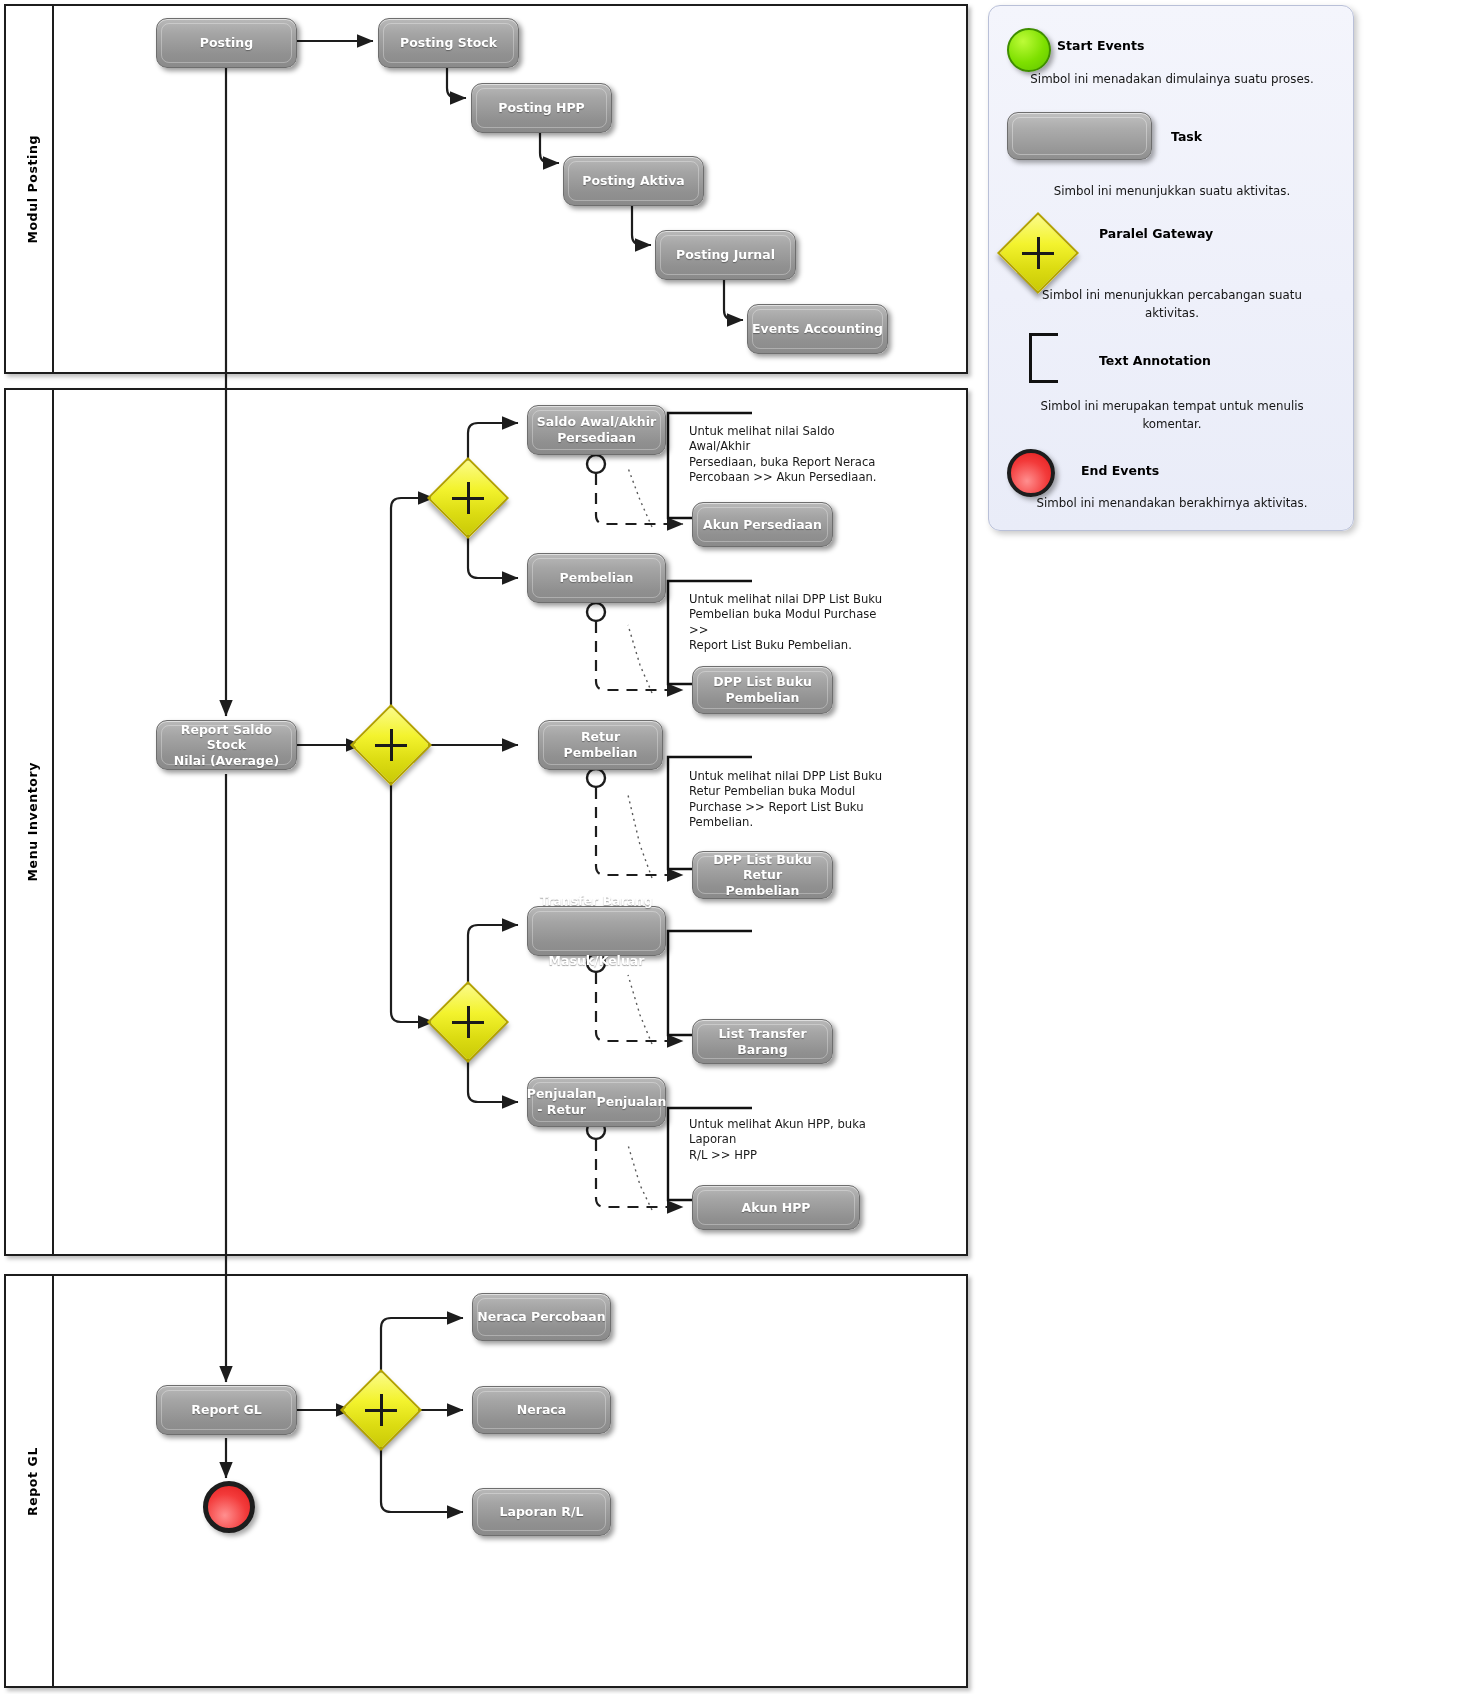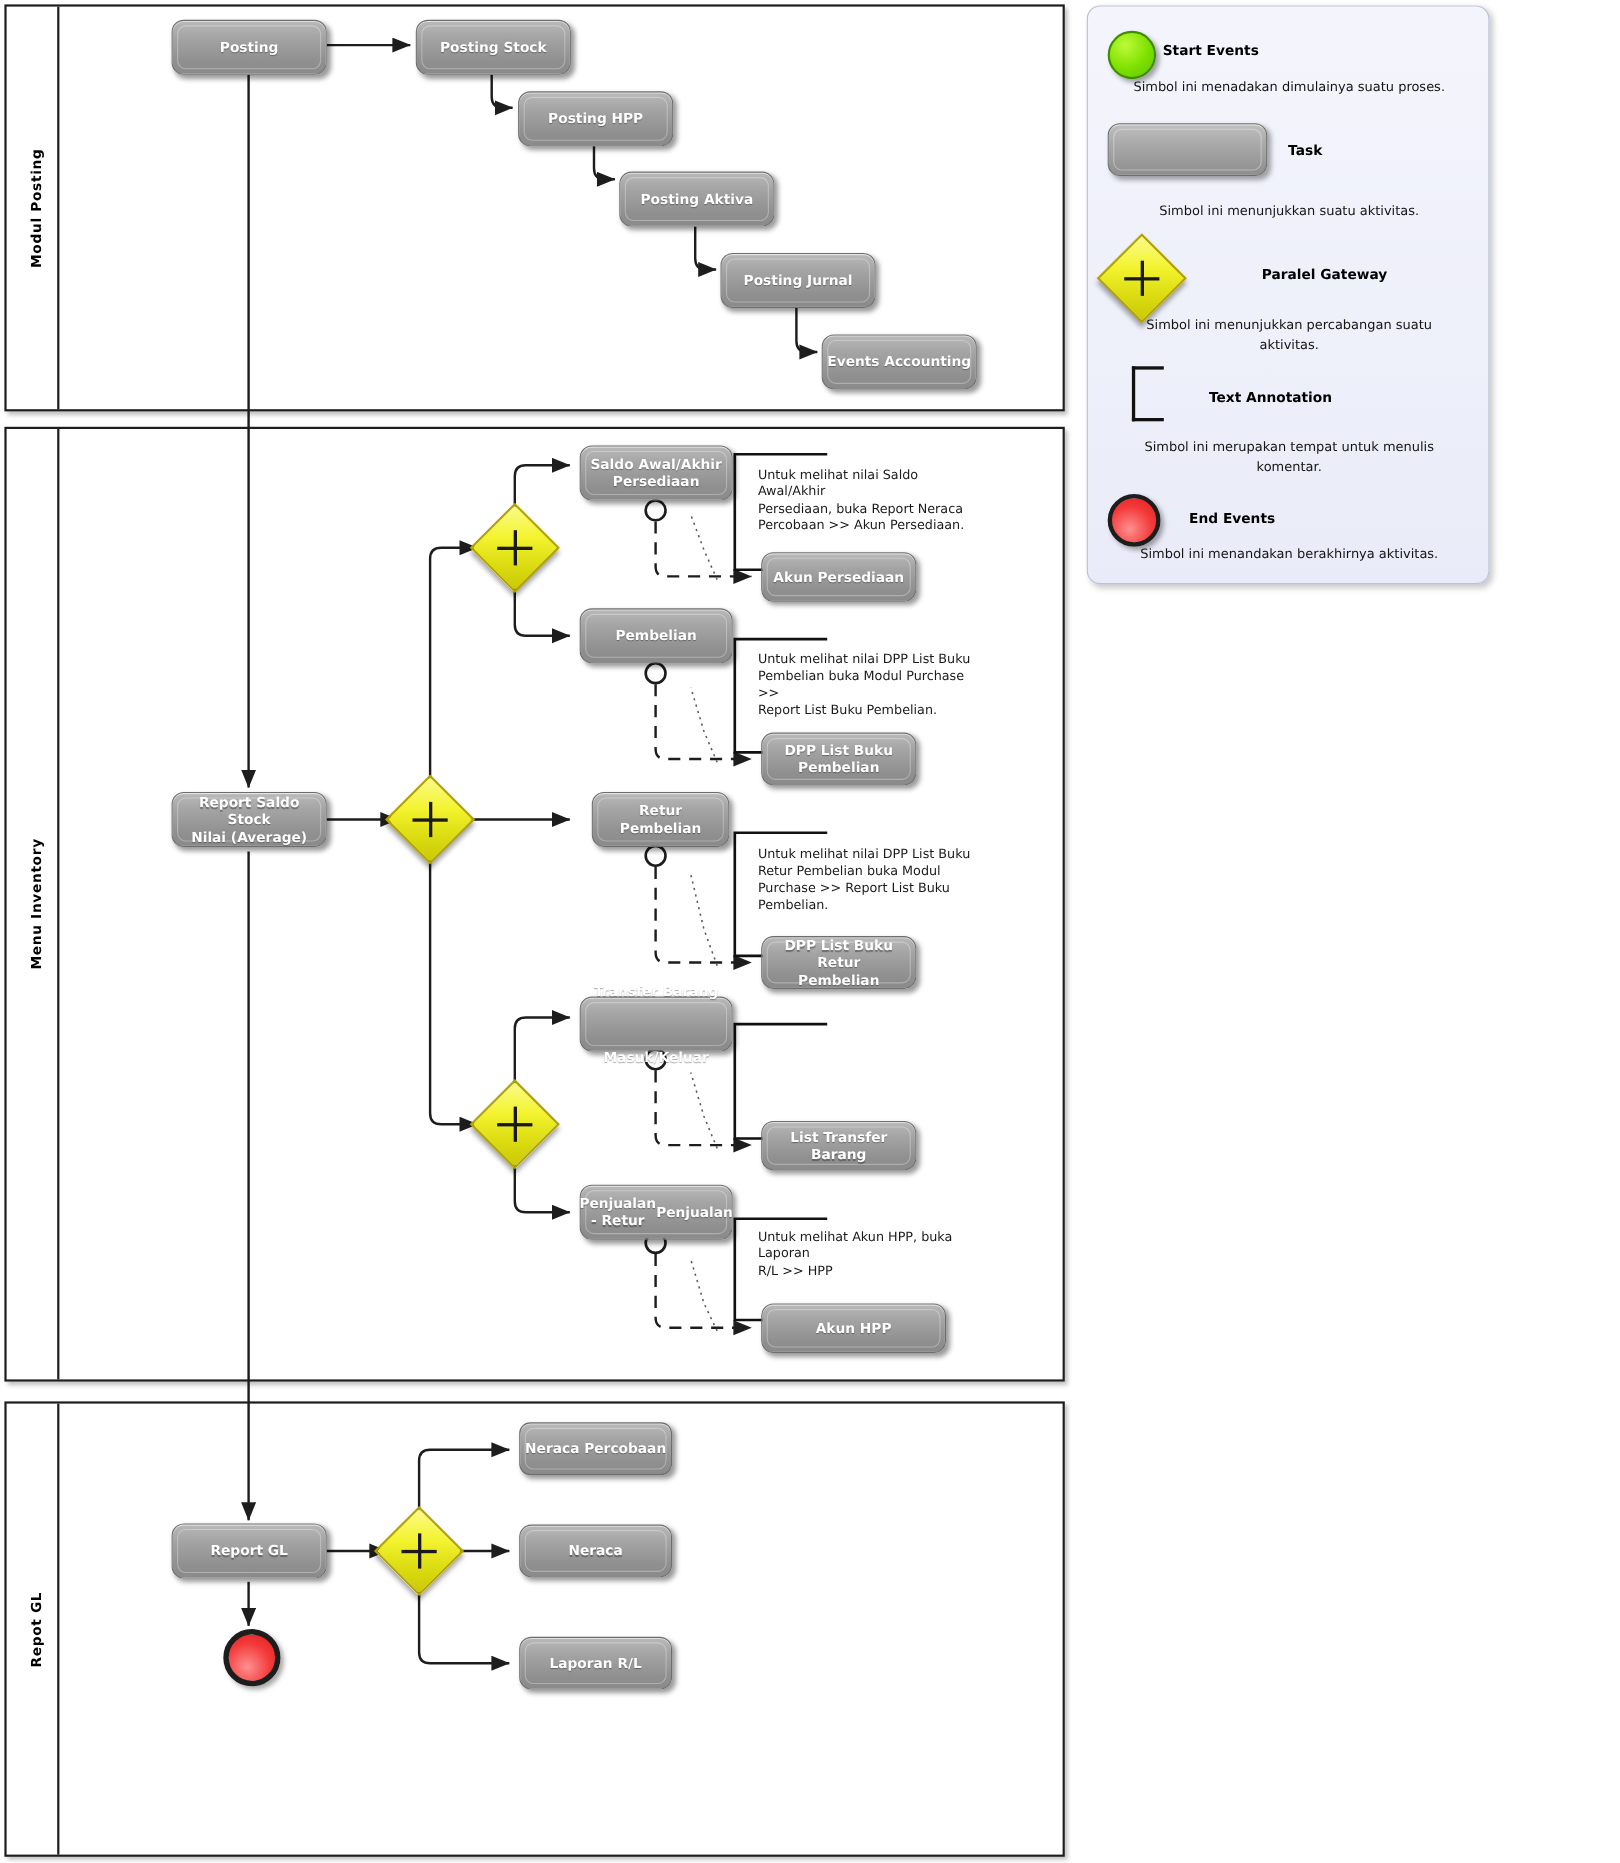--- a/index.html
+++ b/index.html
@@ -325,21 +325,21 @@
       <span class="inner"></span>
     </div>
     <div class="lg-row lg-title" style="left:182px;top:123px;">Task</div>
     <div class="lg-desc" style="left:10px;top:178px;width:346px;">Simbol ini menunjukkan suatu aktivitas.</div>
 
     <div class="gw" style="left:20px;top:218px;width:58px;height:58px;">
       <div class="dia"></div>
         <div class="plus-h"></div>
         <div class="plus-v"></div>
     </div>
-    <div class="lg-row lg-title" style="left:110px;top:236px;margin-left:48px;">Paralel Gateway</div>
+    <div class="lg-row lg-title" style="left:110px;top:220px;">Paralel Gateway</div>
     <div class="lg-desc" style="left:10px;top:282px;width:346px;">Simbol ini menunjukkan percabangan suatu</div>
     <div class="lg-desc" style="left:10px;top:300px;width:346px;">aktivitas.</div>
 
     <div class="lg-anno-icon" style="left:40px;top:327px;"></div>
     <div class="lg-row lg-title" style="left:110px;top:347px;">Text Annotation</div>
     <div class="lg-desc" style="left:10px;top:393px;width:346px;">Simbol ini merupakan tempat untuk menulis</div>
     <div class="lg-desc" style="left:10px;top:411px;width:346px;">komentar.</div>
 
     <div class="ev ev-end" style="left:18px;top:443px;width:40px;height:40px;border-width:4px;"></div>
     <div class="lg-row lg-title" style="left:92px;top:457px;">End Events</div>

